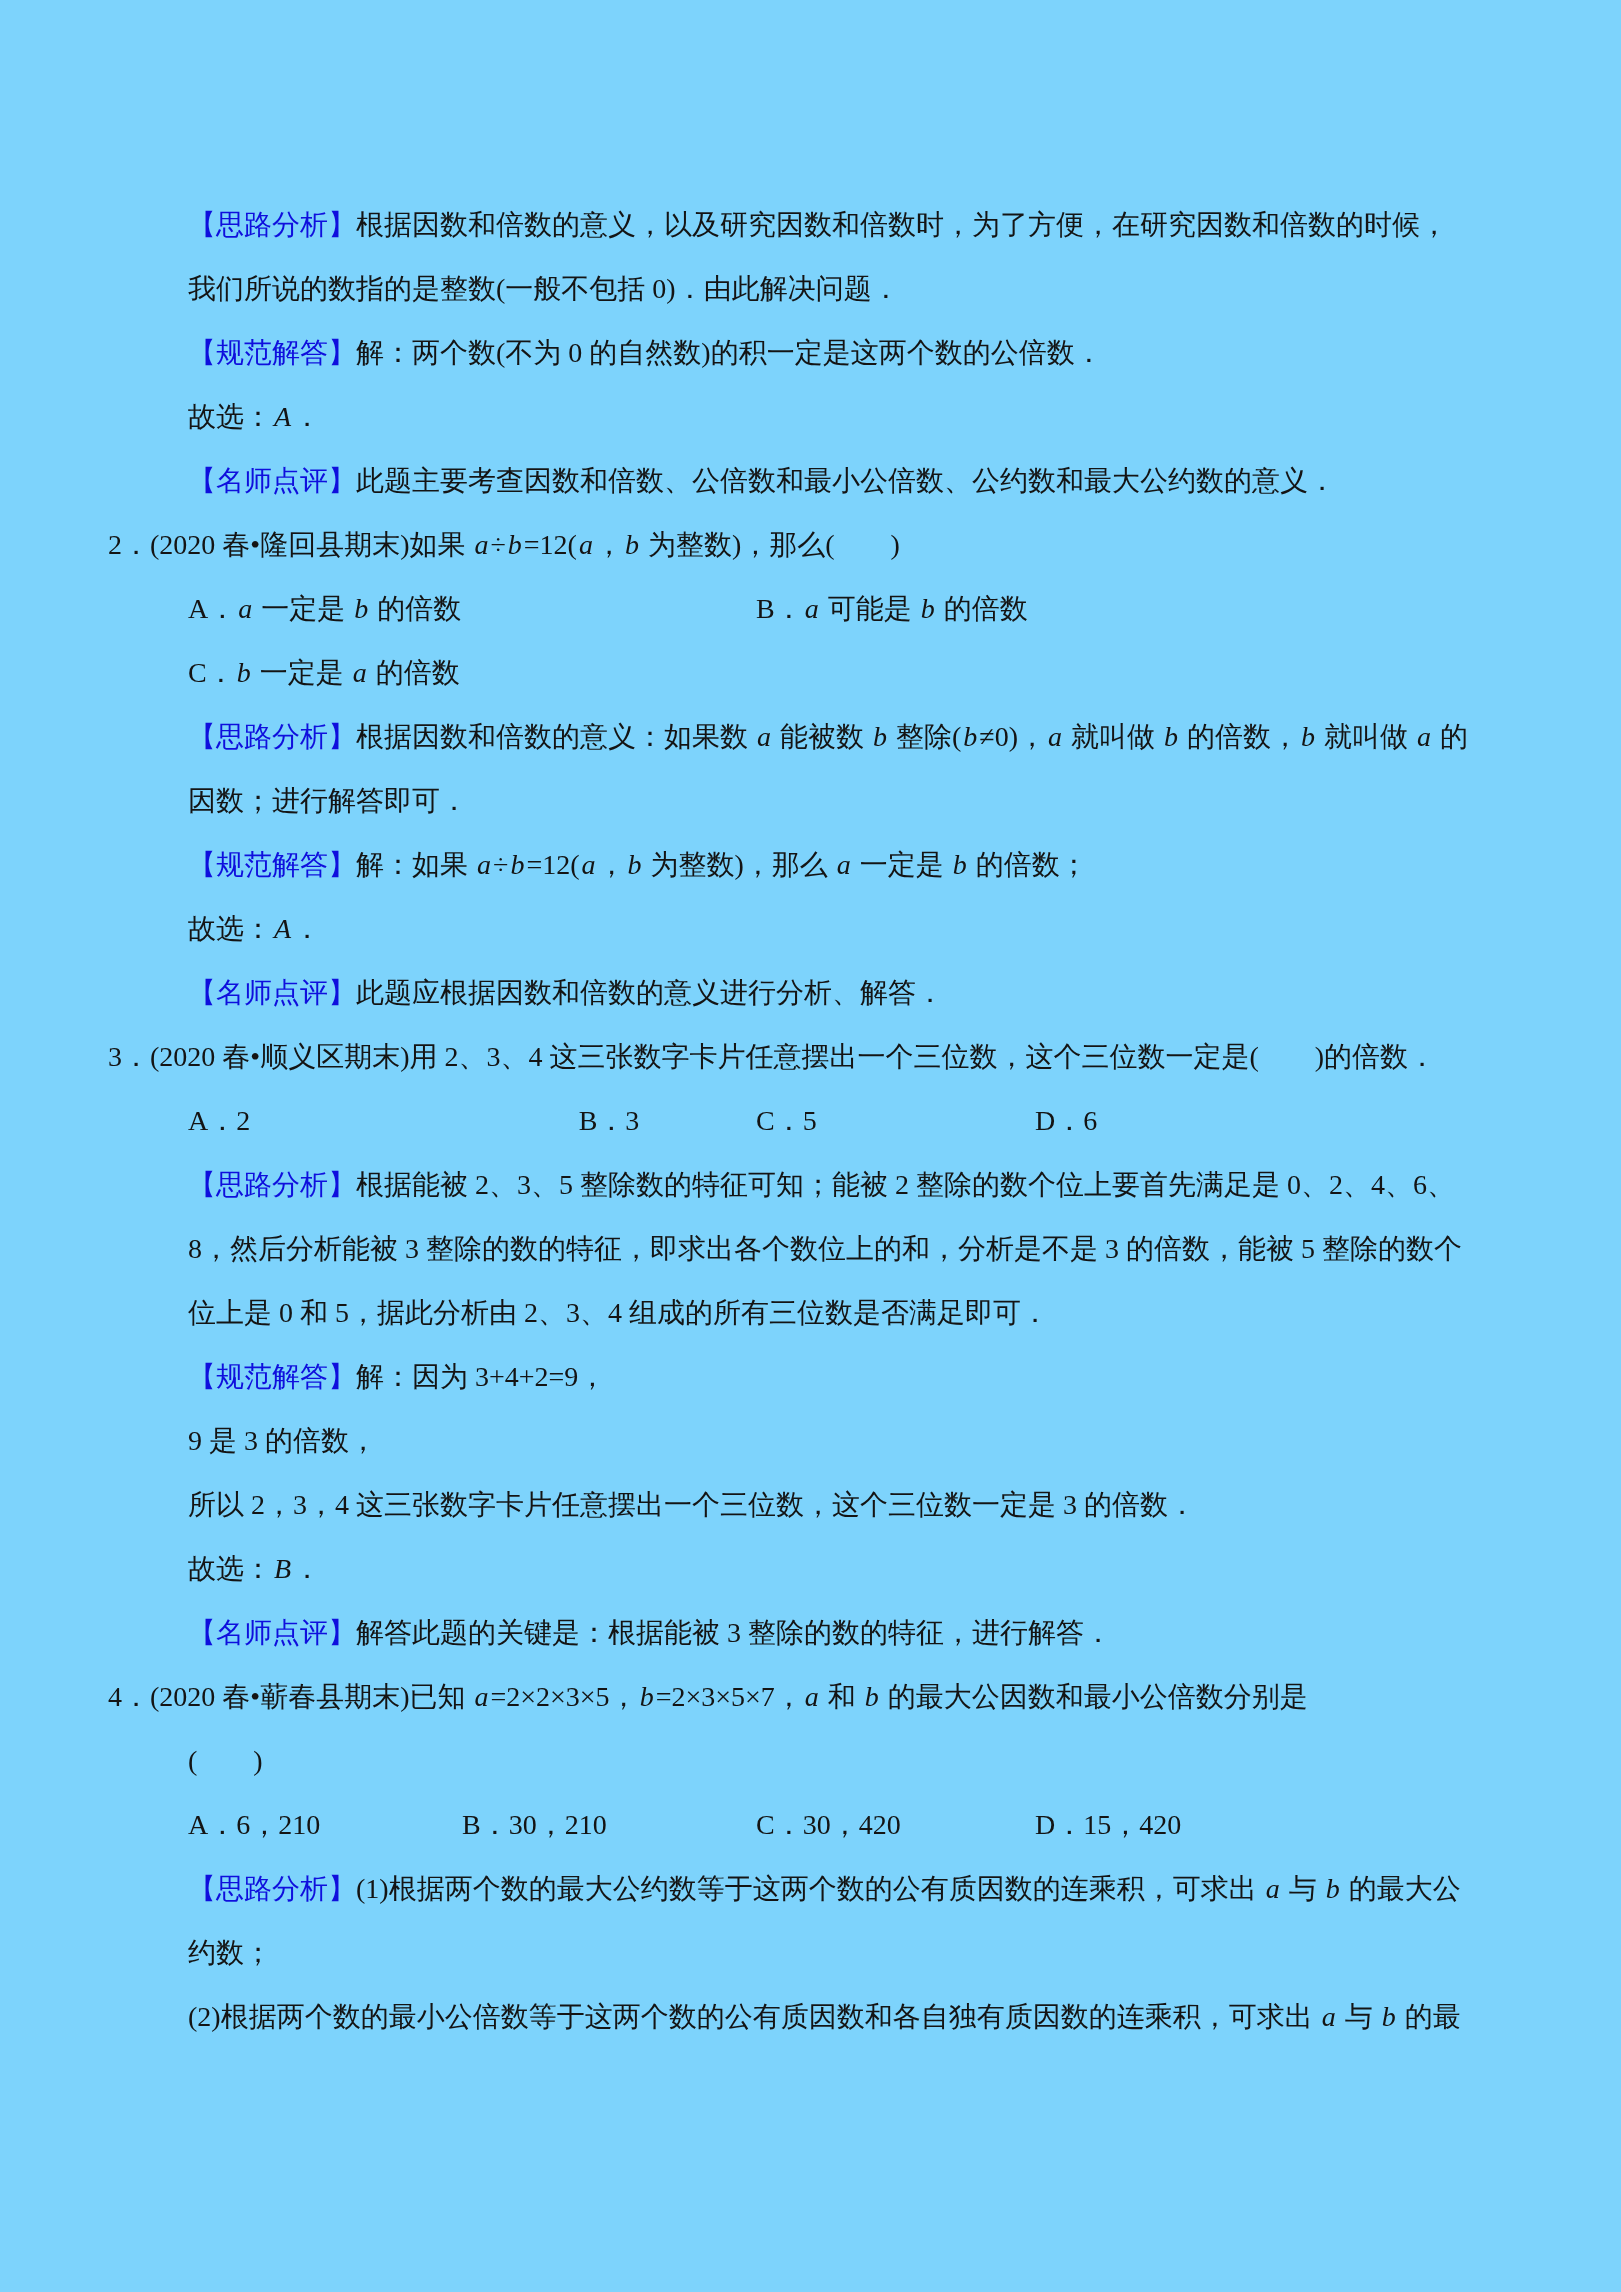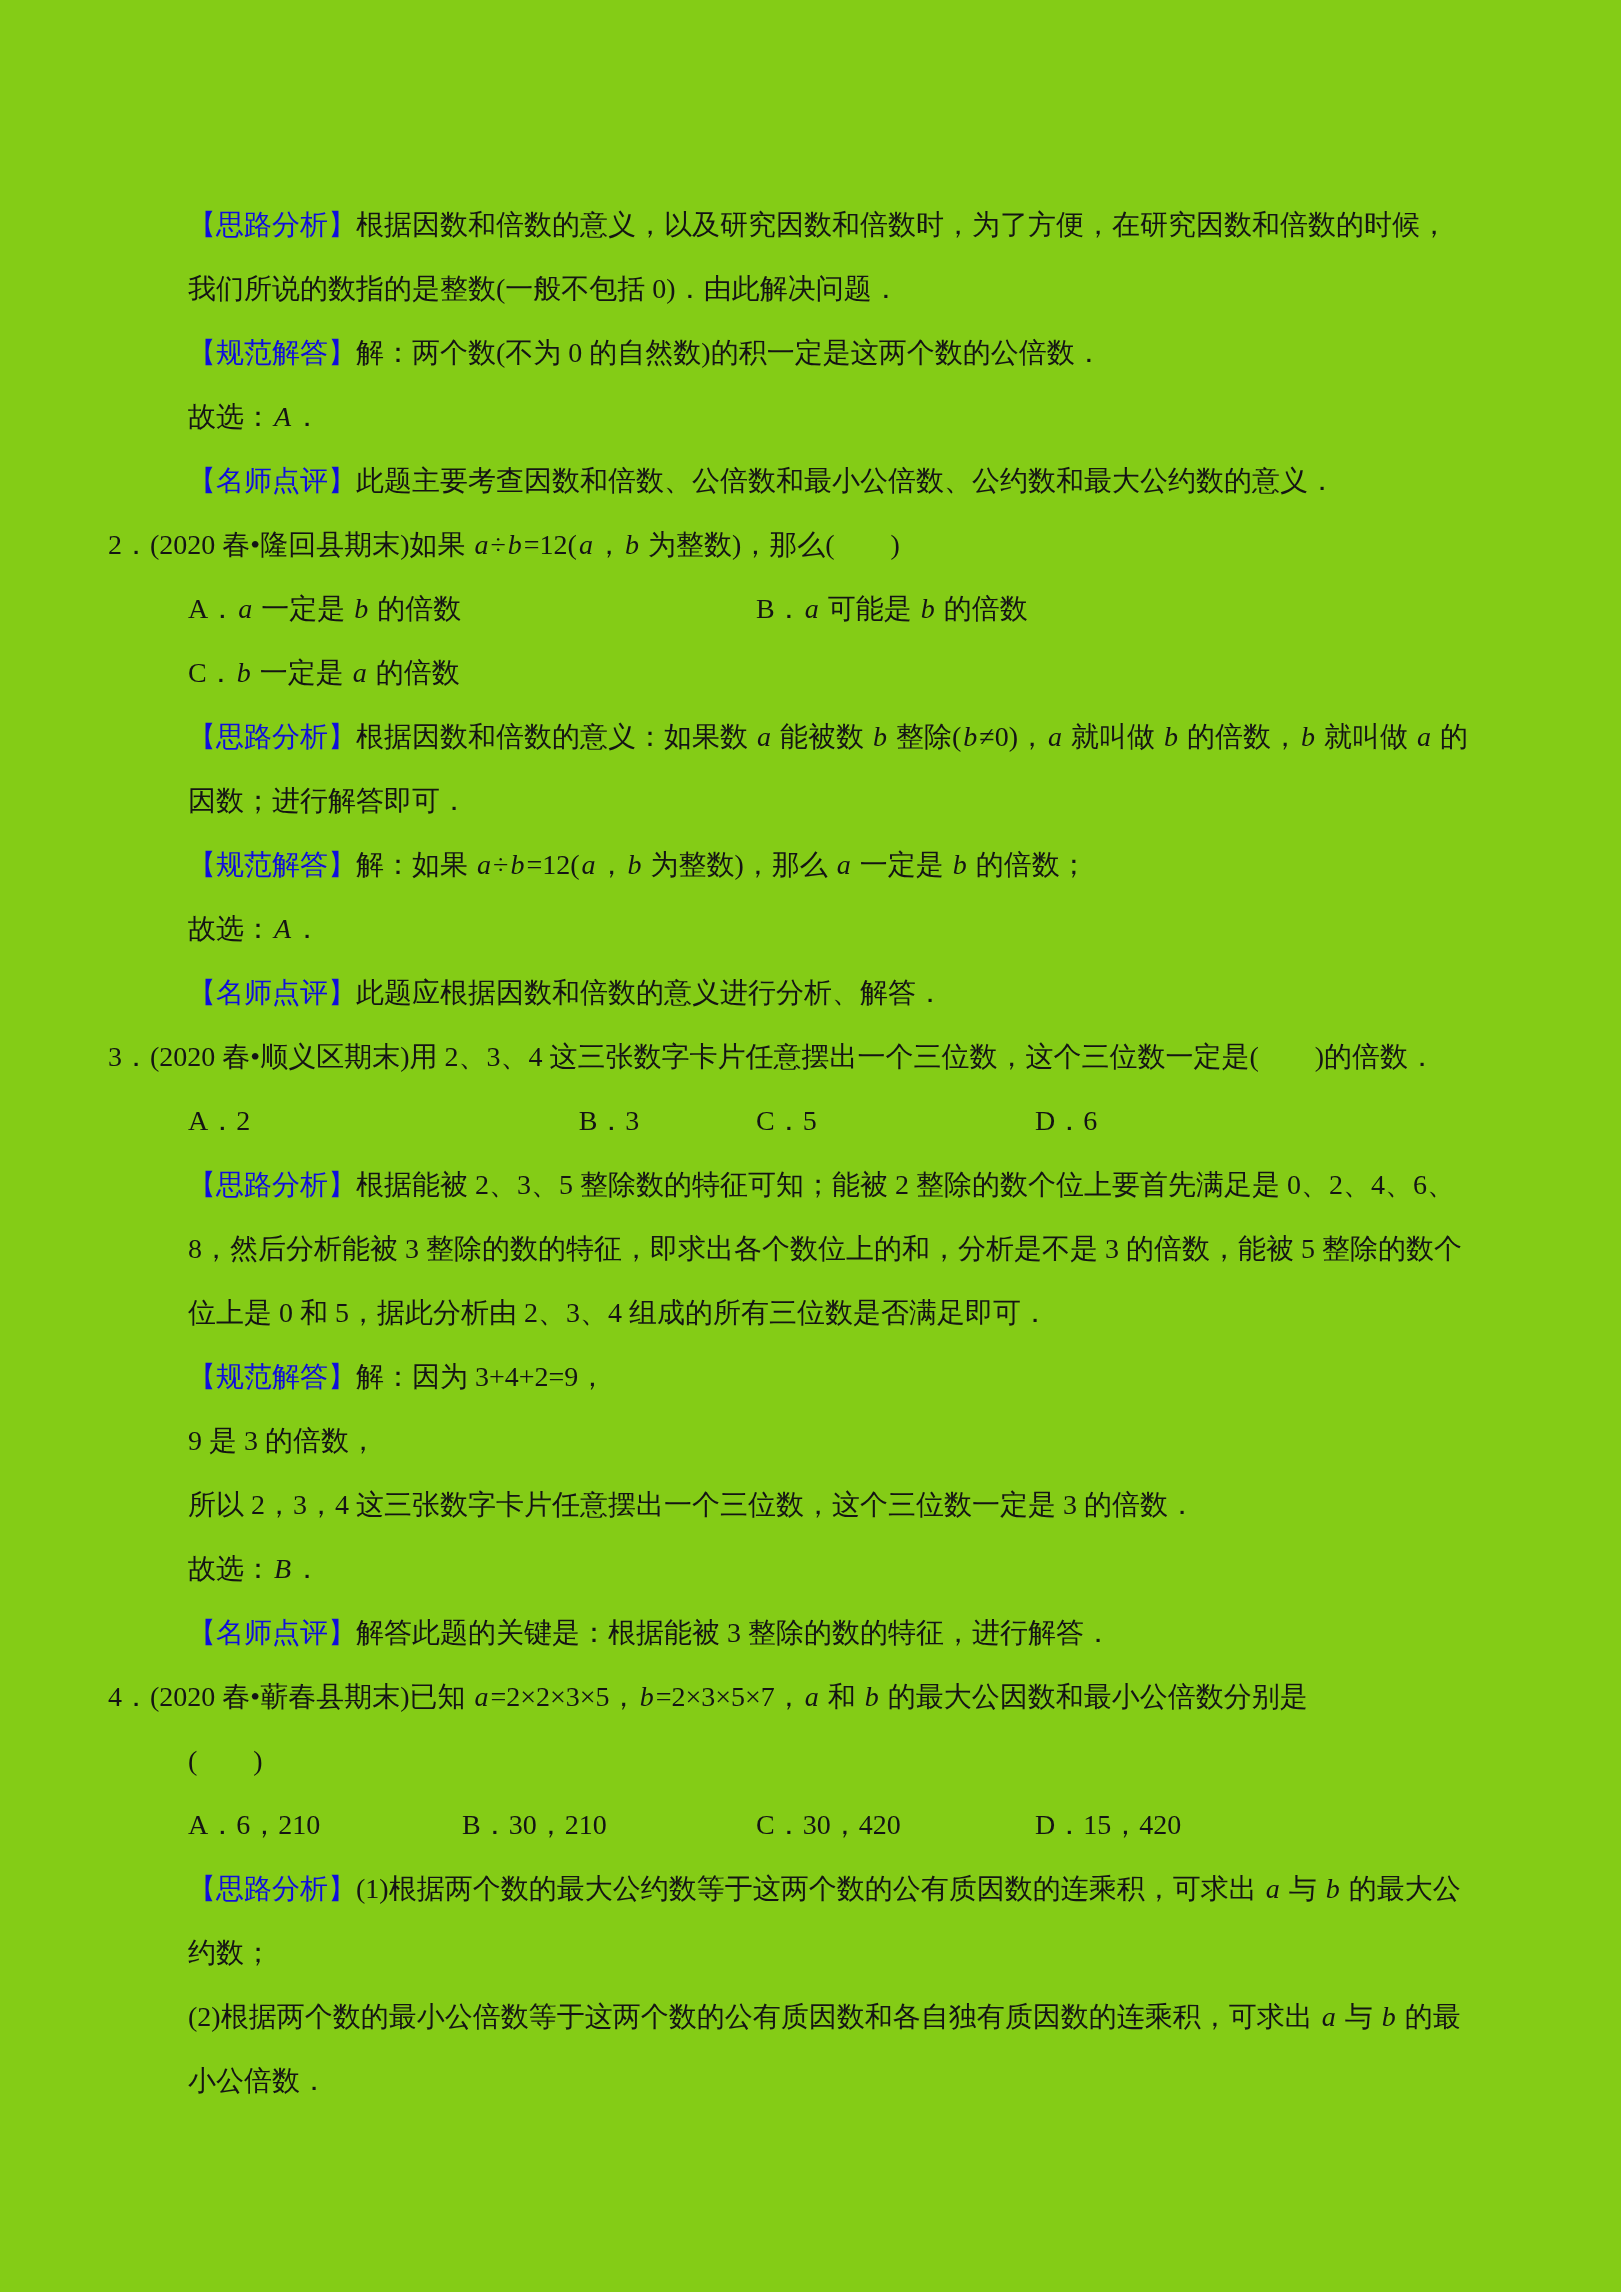--- a/index.html
+++ b/index.html
@@ -26,21 +26,21 @@
   .seg-var {
     font-style: italic;
     padding: 0 2px;
     font-family: "Liberation Serif", "DejaVu Serif", serif;
   }
   .opt-col { display: inline-block; vertical-align: top; }
 </style>
 </head>
 <body>
 
-<div class="page" style="background: #84cc16; color: rgb(20, 20, 20);">
+<div class="page" style="background: #7dd3fc; color: rgb(20, 20, 20);">
   <div class="doc-content">
       <div class="line body"><span class="seg-label" style="color: rgb(15, 15, 221);">【思路分析】</span><span class="seg-normal">根据因数和倍数的意义，以及研究因数和倍数时，为了方便，在研究因数和倍数的时候，</span></div>
       <div class="line body"><span class="seg-normal">我们所说的数指的是整数(一般不包括 0)．由此解决问题．</span></div>
       <div class="line body"><span class="seg-label" style="color: rgb(15, 15, 221);">【规范解答】</span><span class="seg-normal">解：两个数(不为 0 的自然数)的积一定是这两个数的公倍数．</span></div>
       <div class="line body"><span class="seg-normal">故选：</span><span class="seg-var">A</span><span class="seg-normal">．</span></div>
       <div class="line body"><span class="seg-label" style="color: rgb(15, 15, 221);">【名师点评】</span><span class="seg-normal">此题主要考查因数和倍数、公倍数和最小公倍数、公约数和最大公约数的意义．</span></div>
       <div class="line q"><span class="seg-normal">2．(2020 春•隆回县期末)如果 </span><span class="seg-var">a</span><span class="seg-normal">÷</span><span class="seg-var">b</span><span class="seg-normal">=12(</span><span class="seg-var">a</span><span class="seg-normal">，</span><span class="seg-var">b</span><span class="seg-normal"> 为整数)，那么(　　)</span></div>
       <div class="line body"><span class="opt-col" style="width: 568px;"><span class="seg-normal">A．</span><span class="seg-var">a</span><span class="seg-normal"> 一定是 </span><span class="seg-var">b</span><span class="seg-normal"> 的倍数</span></span><span class="opt-col"><span class="seg-normal">B．</span><span class="seg-var">a</span><span class="seg-normal"> 可能是 </span><span class="seg-var">b</span><span class="seg-normal"> 的倍数</span></span></div>
       <div class="line body"><span class="seg-normal">C．</span><span class="seg-var">b</span><span class="seg-normal"> 一定是 </span><span class="seg-var">a</span><span class="seg-normal"> 的倍数</span></div>
       <div class="line body"><span class="seg-label" style="color: rgb(15, 15, 221);">【思路分析】</span><span class="seg-normal">根据因数和倍数的意义：如果数 </span><span class="seg-var">a</span><span class="seg-normal"> 能被数 </span><span class="seg-var">b</span><span class="seg-normal"> 整除(</span><span class="seg-var">b</span><span class="seg-normal">≠0)，</span><span class="seg-var">a</span><span class="seg-normal"> 就叫做 </span><span class="seg-var">b</span><span class="seg-normal"> 的倍数，</span><span class="seg-var">b</span><span class="seg-normal"> 就叫做 </span><span class="seg-var">a</span><span class="seg-normal"> 的</span></div>
@@ -57,16 +57,15 @@
       <div class="line body"><span class="seg-normal">9 是 3 的倍数，</span></div>
       <div class="line body"><span class="seg-normal">所以 2，3，4 这三张数字卡片任意摆出一个三位数，这个三位数一定是 3 的倍数．</span></div>
       <div class="line body"><span class="seg-normal">故选：</span><span class="seg-var">B</span><span class="seg-normal">．</span></div>
       <div class="line body"><span class="seg-label" style="color: rgb(15, 15, 221);">【名师点评】</span><span class="seg-normal">解答此题的关键是：根据能被 3 整除的数的特征，进行解答．</span></div>
       <div class="line q"><span class="seg-normal">4．(2020 春•蕲春县期末)已知 </span><span class="seg-var">a</span><span class="seg-normal">=2×2×3×5，</span><span class="seg-var">b</span><span class="seg-normal">=2×3×5×7，</span><span class="seg-var">a</span><span class="seg-normal"> 和 </span><span class="seg-var">b</span><span class="seg-normal"> 的最大公因数和最小公倍数分别是</span></div>
       <div class="line body"><span class="seg-normal">(　　)</span></div>
       <div class="line body"><span class="opt-col" style="width: 274px;"><span class="seg-normal">A．6，210</span></span><span class="opt-col" style="width: 294px;"><span class="seg-normal">B．30，210</span></span><span class="opt-col" style="width: 279px;"><span class="seg-normal">C．30，420</span></span><span class="opt-col"><span class="seg-normal">D．15，420</span></span></div>
       <div class="line body"><span class="seg-label" style="color: rgb(15, 15, 221);">【思路分析】</span><span class="seg-normal">(1)根据两个数的最大公约数等于这两个数的公有质因数的连乘积，可求出 </span><span class="seg-var">a</span><span class="seg-normal"> 与 </span><span class="seg-var">b</span><span class="seg-normal"> 的最大公</span></div>
       <div class="line body"><span class="seg-normal">约数；</span></div>
       <div class="line body"><span class="seg-normal">(2)根据两个数的最小公倍数等于这两个数的公有质因数和各自独有质因数的连乘积，可求出 </span><span class="seg-var">a</span><span class="seg-normal"> 与 </span><span class="seg-var">b</span><span class="seg-normal"> 的最</span></div>
-      <div class="line body"><span class="seg-normal">小公倍数．</span></div>
     </div>
 </div>
 
 
 </body></html>

